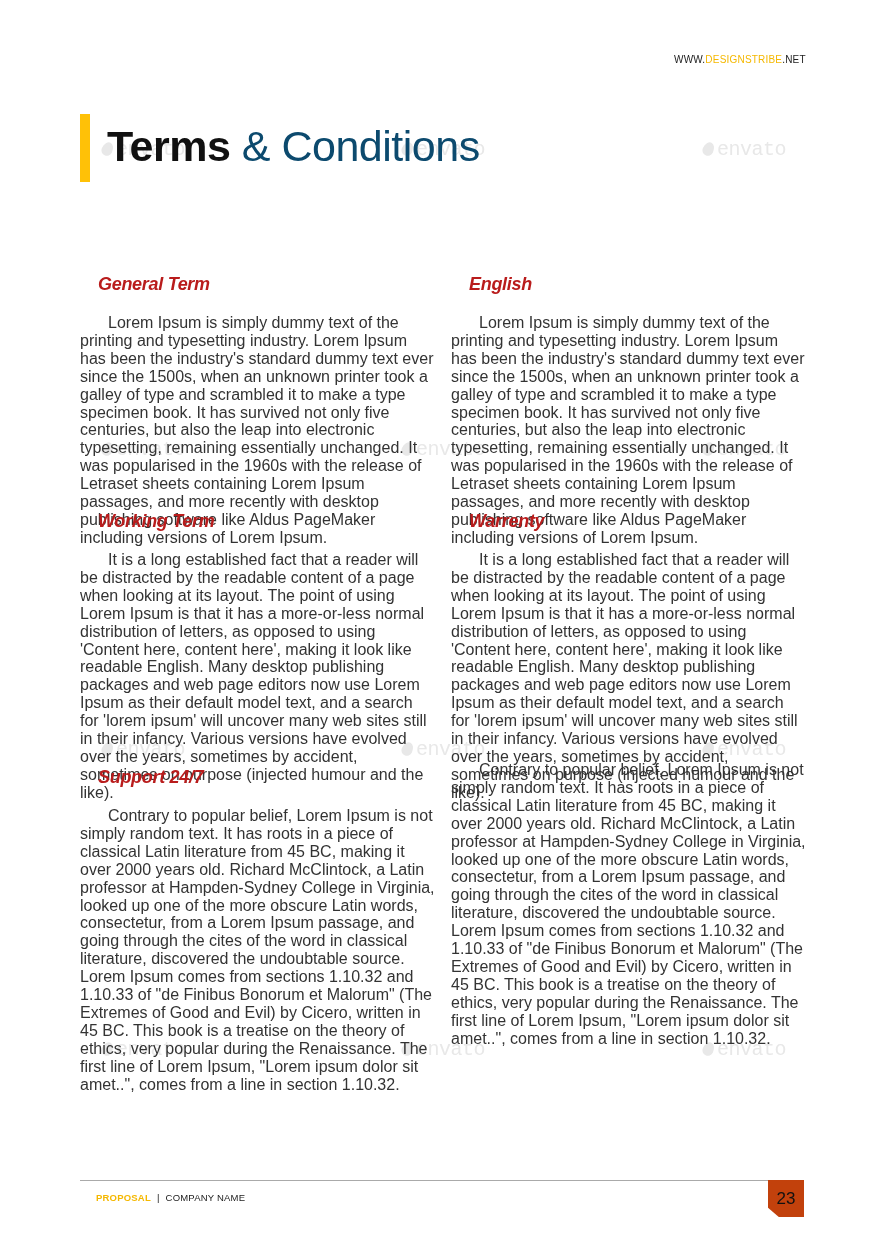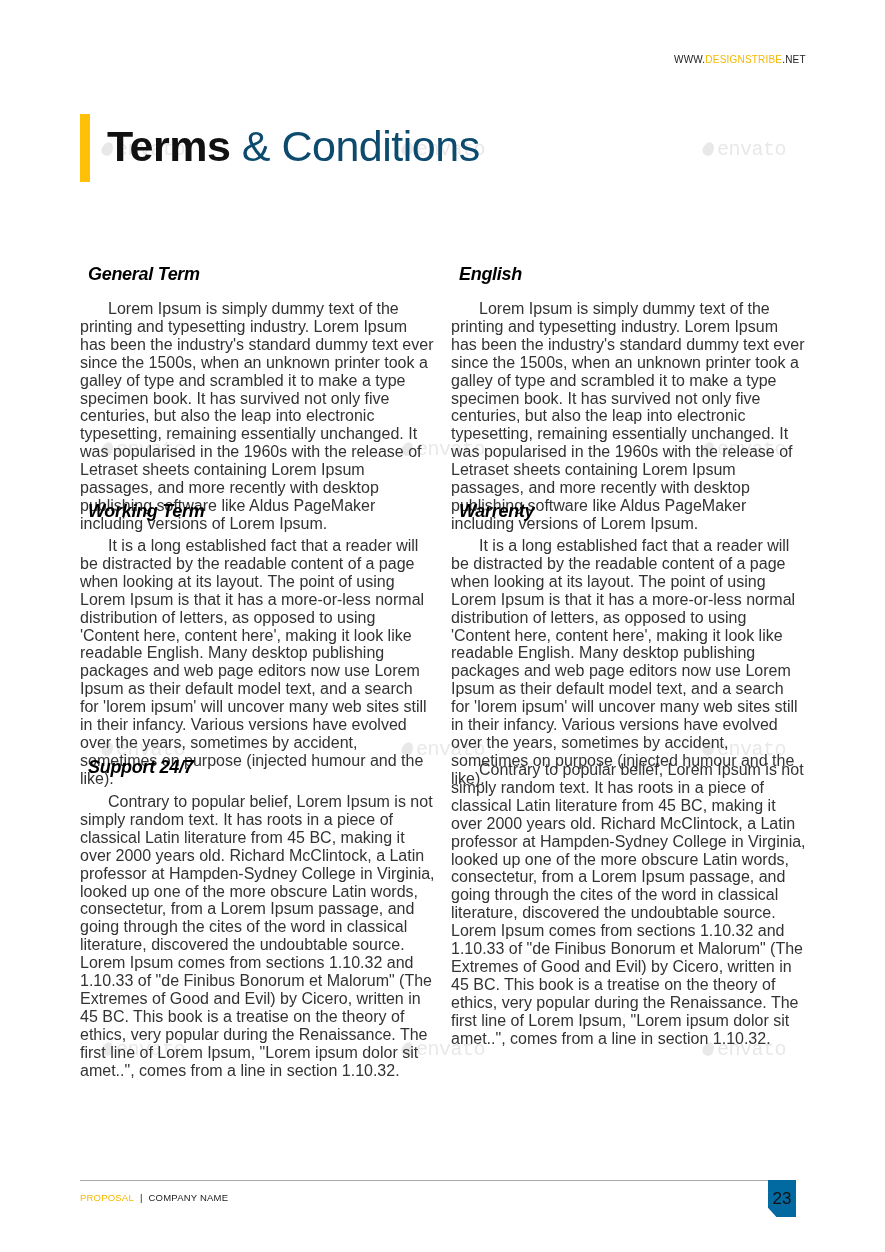--- a/index.html
+++ b/index.html
@@ -29,39 +29,39 @@
     background: #ffc107;
   }
   .title {
     position: absolute; left: 107px; top: 118px; font-size: 43px; line-height: 56px;
     color: #111; letter-spacing: -0.5px;
   }
   .title .bold { font-weight: bold; margin-top: 24px; }
   .title .light { font-weight: normal; color: #0c4a6e; }
   .section { position: absolute; width: 355px; }
   .section h2 {
-    margin: 8px; font-size: 18px; font-weight: bold; font-style: italic; color: #000000;
+    margin: 18px; font-size: 18px; font-weight: bold; font-style: italic; color: #b91c1c;
     letter-spacing: -0.3px; line-height: 24px;
   }
   .section p {
     margin: 14px 0 0 0; font-size: 16px; line-height: 17.9px; color: #333;
     text-indent: 28px;
   }
   .footer-line {
     position: absolute; left: 80px; top: 1180px; width: 688px; height: 1px; background: #aaa;
   }
   .footer-text {
     position: absolute; left: 80px; top: 1192px; font-size: 9.5px; color: #222;
     letter-spacing: 0.2px;
   }
-  .footer-text .proposal { color: #f5b800; font-weight: normal; }
+  .footer-text .proposal { color: #f5b800; font-weight: bold; margin-left: 16px; }
   .footer-text .sep { margin: 0 6px; }
   .page-num {
-    position: absolute; left: 768px; top: 1180px; width: 28px; height: 37px;
-    background: #0369a1; color: #111; font-size: 17px;
+    position: absolute; left: 768px; top: 1180px; width: 36px; height: 37px;
+    background: #c2410c; color: #111; font-size: 17px;
     display: flex; align-items: center; justify-content: center;
     clip-path: polygon(0 0, 100% 0, 100% 100%, 30% 100%, 0 75%);
   }
 </style>
 </head>
 <body>
 
 <div class="watermark-layer">
   <div class="wm" style="left:102px;top:138px"><span class="drop"></span><span>envato</span></div>
   <div class="wm" style="left:402px;top:138px"><span class="drop"></span><span>envato</span></div>

